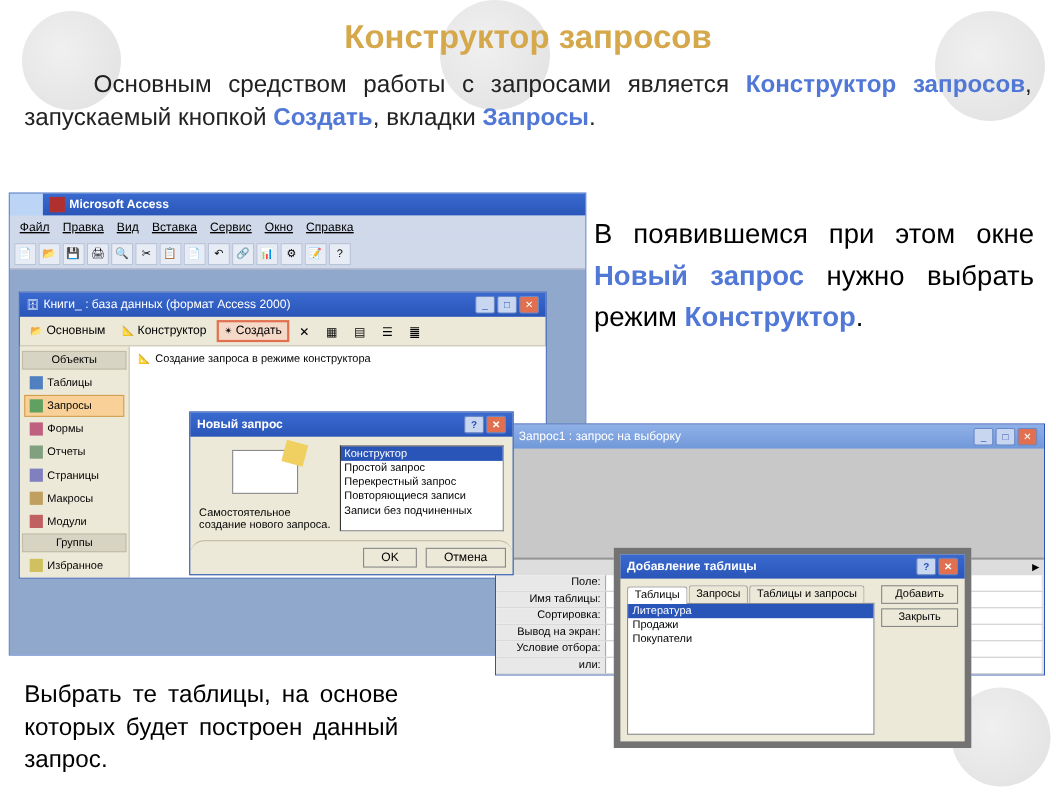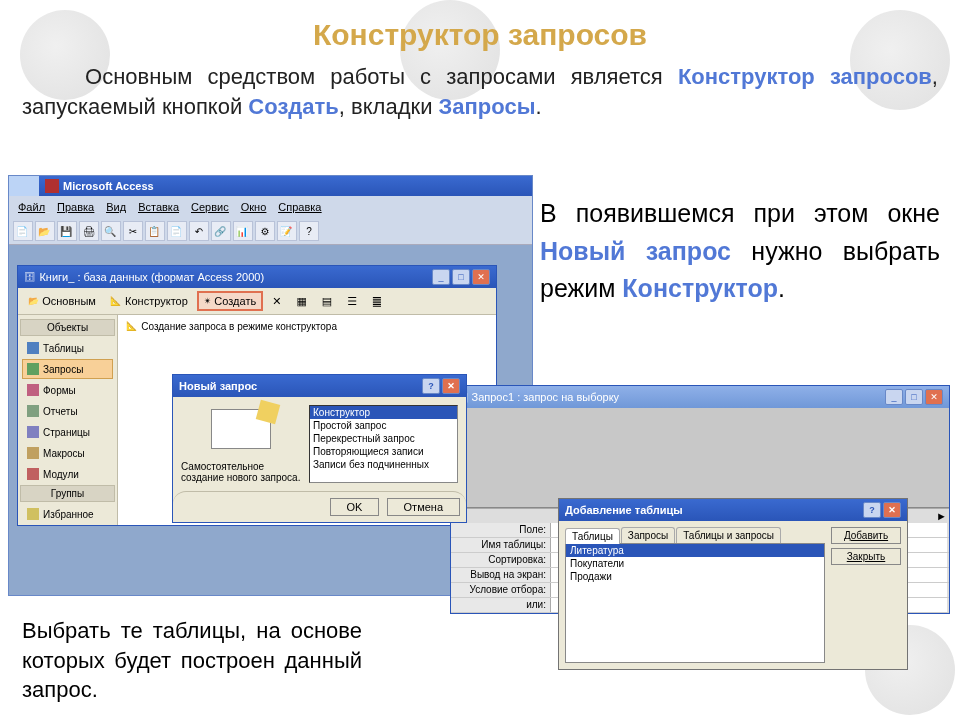--- a/index.html
+++ b/index.html
@@ -69,30 +69,30 @@
   .qd-title { background: linear-gradient(#8fb0e8, #7098d8); color: #fff; padding: 3px 6px; display: flex; justify-content: space-between; align-items: center; }
   .qd-top { background: #c8c8c8; height: 100px; border-bottom: 1px solid #888; position: relative; }
   .qd-scroll { display:flex; justify-content:space-between; background:#ddd; padding:1px 2px; border-top:1px solid #aaa;}
   .qd-grid { background: #fff; padding: 0; }
   .qd-grid-row { display: flex; font-size: 10px; border-bottom: 1px solid #ccc; }
   .qd-grid-lbl { width: 100px; text-align: right; padding: 1px 4px; background: #e8e8e8; border-right: 1px solid #aaa; }
   .qd-grid-cell { flex: 1; border-right: 1px solid #ddd; min-height: 14px; display:flex; }
   .qd-grid-cell span{ border-right:1px solid #ddd; flex:1; }
 
   
-  .addt-dlg { position: absolute; left: 558px; top: 498px; width: 350px; background: #ece9d8; border: 1px solid #737373; z-index: 6; font-size: 11px; }
+  .addt-dlg { position: absolute; left: 558px; top: 498px; width: 325px; background: #ece9d8; border: 6px solid #737373; z-index: 6; font-size: 11px; }
   .addt-body { display: flex; padding: 6px; gap: 6px; }
   .addt-left { flex: 1; }
   .addt-tabs { display: flex; font-size: 10px; }
   .addt-tabs div { padding: 2px 6px; border: 1px solid #aaa; border-bottom: none; background: #ece9d8; margin-right: 1px; border-radius: 3px 3px 0 0; }
   .addt-tabs .active { background: #fff; position: relative; top: 1px; }
   .addt-list { background: #fff; border: 1px solid #888; height: 120px; font-size: 10px; }
   .addt-list div { padding: 1px 4px; }
   .addt-list .sel { background: #2a55b8; color: #fff; }
-  .addt-right { display: flex; flex-direction: column; gap: 4px; width: 70px; text-decoration: underline; }
+  .addt-right { display: flex; flex-direction: column; gap: 4px; width: 70px; }
   .addt-right button { padding: 2px 4px; font-size: 10px; background: #ece9d8; border: 1px solid #888; }
 
   .tiny-icon { font-size:9px; line-height:1; }
 </style>
 </head>
 <body>
 
 <div class="circle circ1"></div>
 <div class="circle circ2"></div>
 <div class="circle circ3"></div>
@@ -331,22 +331,22 @@
   </div>
   <div class="addt-body">
     <div class="addt-left">
       <div class="addt-tabs">
         <div class="active">Таблицы</div>
         <div>Запросы</div>
         <div>Таблицы и запросы</div>
       </div>
       <div class="addt-list">
         <div class="sel">Литература</div>
+        <div>Продажи</div>
         <div>Покупатели</div>
-        <div>Продажи</div>
       </div>
     </div>
     <div class="addt-right">
       <button>Добавить</button>
       <button>Закрыть</button>
     </div>
   </div>
 </div>
 
 </body></html>

